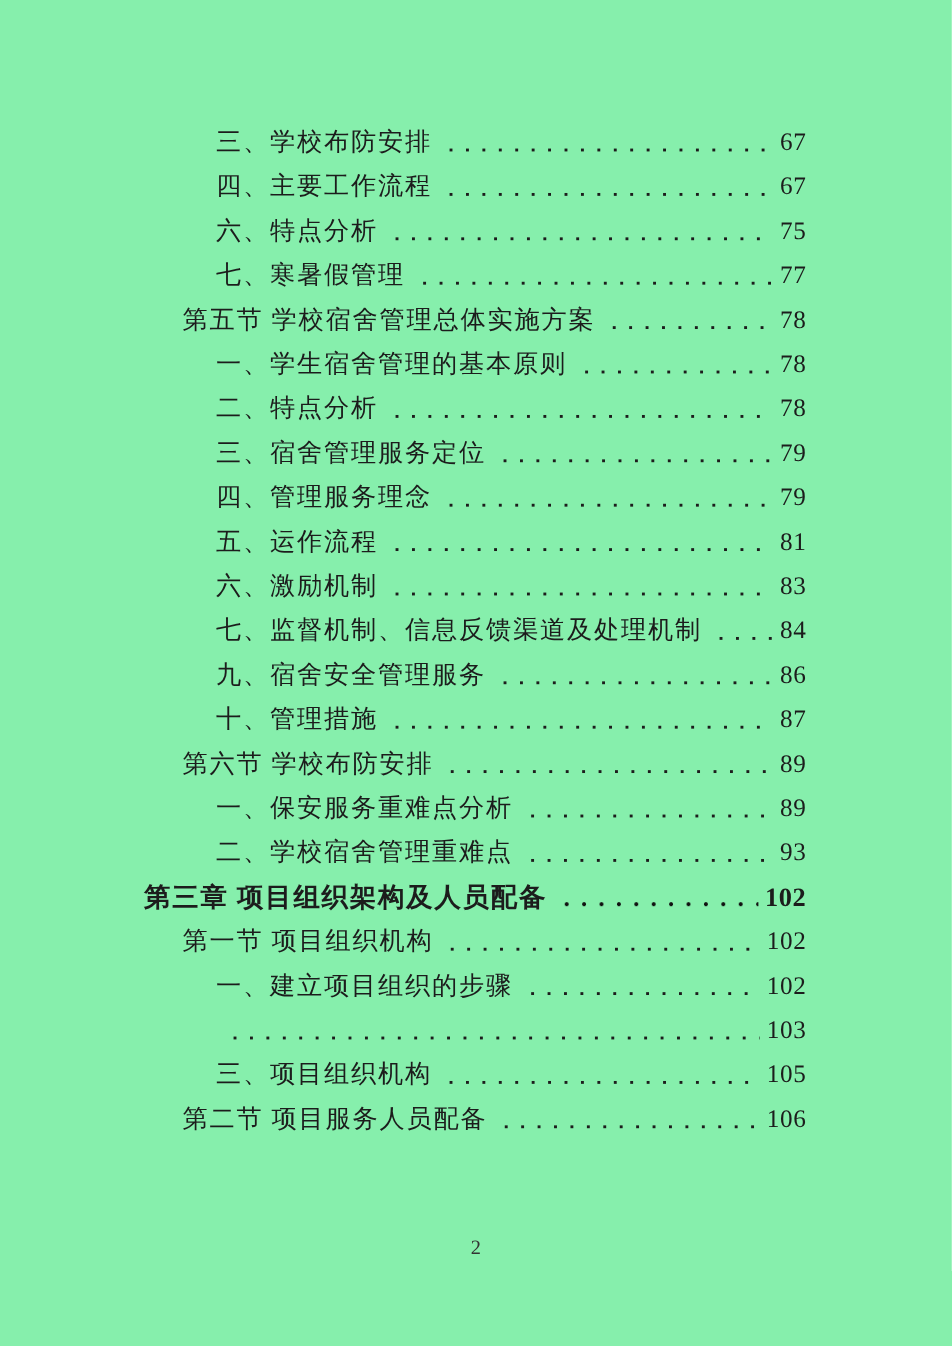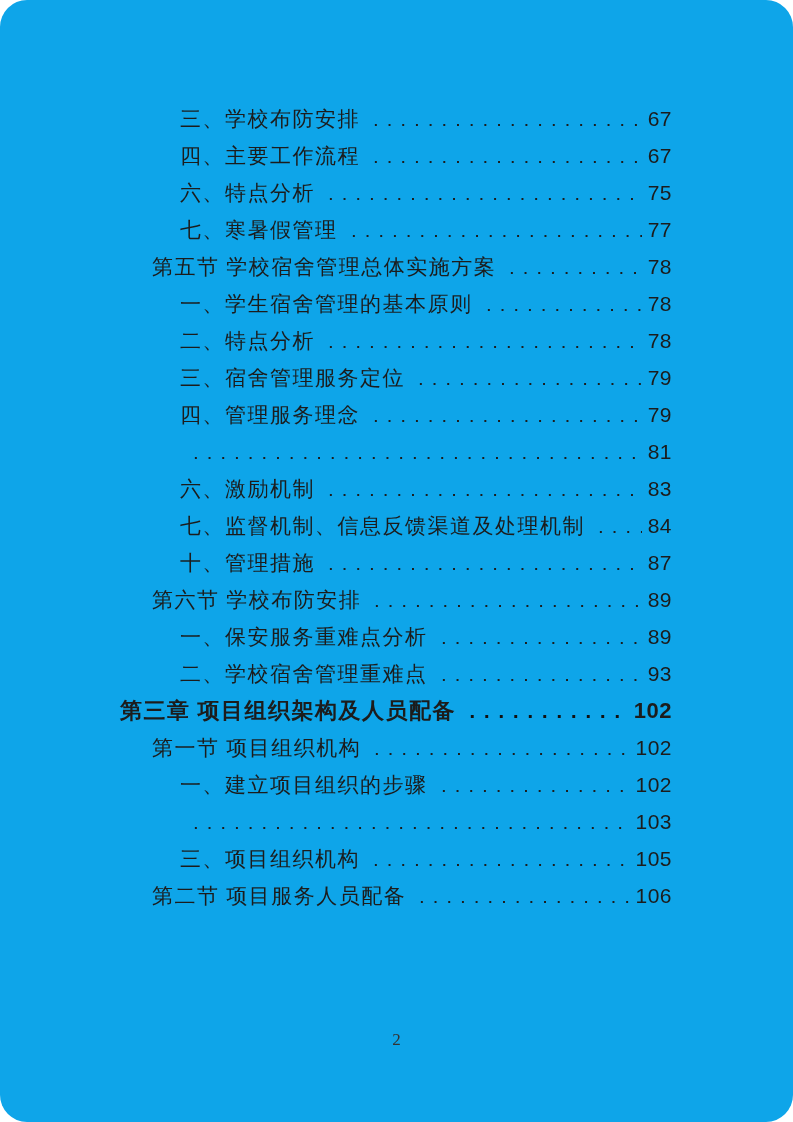--- a/index.html
+++ b/index.html
@@ -11,22 +11,21 @@
     height: 1122px;
     background: #ffffff;
     position: relative;
     overflow: hidden;
     font-family: "Liberation Serif", "DejaVu Serif", serif;
     color: #1c1c1c;
   }
   .page {
     position: absolute;
     inset: 0;
-    background: #0ea5e9;
-    border-radius: 27px;
+    background: #86efac;
   }
   .toc {
     position: absolute;
     left: 120px;
     top: 100px;
     width: 552px; 
   }
   .row {
     display: flex;
     align-items: baseline;
@@ -56,21 +55,21 @@
     background-size: 13.7px 4px;
     background-repeat: repeat-x;
     background-position: 2px 23px;
   }
   .chapter .dots {
     background-image: radial-gradient(circle, #111111 1.6px, rgba(0,0,0,0) 1.8px);
     background-size: 14.5px 5px;
     background-position: 2px 22px;
   }
   .pagenum {
-    font-family: Liberation Sans, sans-serif;
+    font-family: Liberation Serif, serif;
     letter-spacing: 0.5px;
   }
   .footer {
     position: absolute;
     left: 0;
     top: 1030px;
     width: 793px;
     text-align: center;
     font-size: 17px;
     line-height: 20px;
@@ -122,32 +121,38 @@
     <span class="title">三、宿舍管理服务定位</span>
     <span class="dots"></span>
     <span class="pagenum">79</span>
   </div>
       <div class="row item">
     <span class="title">四、管理服务理念</span>
     <span class="dots"></span>
     <span class="pagenum">79</span>
   </div>
       <div class="row item">
+    <span class="title">五、运作流程</span>
     <span class="dots"></span>
     <span class="pagenum">81</span>
   </div>
       <div class="row item">
     <span class="title">六、激励机制</span>
     <span class="dots"></span>
     <span class="pagenum">83</span>
   </div>
       <div class="row item">
     <span class="title">七、监督机制、信息反馈渠道及处理机制</span>
     <span class="dots"></span>
     <span class="pagenum">84</span>
+  </div>
+      <div class="row item">
+    <span class="title">九、宿舍安全管理服务</span>
+    <span class="dots"></span>
+    <span class="pagenum">86</span>
   </div>
       <div class="row item">
     <span class="title">十、管理措施</span>
     <span class="dots"></span>
     <span class="pagenum">87</span>
   </div>
       <div class="row section">
     <span class="title">第六节 学校布防安排</span>
     <span class="dots"></span>
     <span class="pagenum">89</span>

